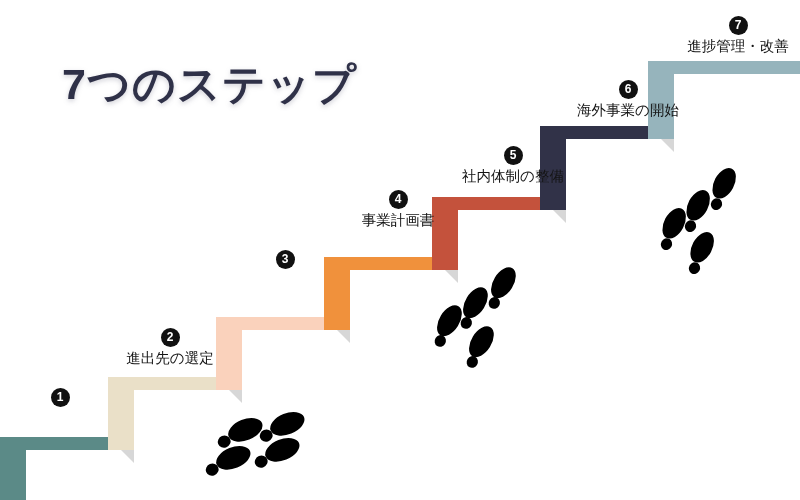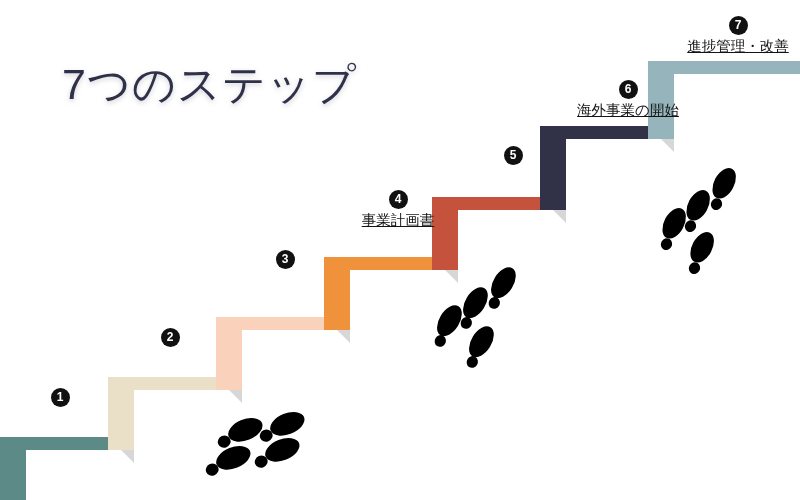--- a/index.html
+++ b/index.html
@@ -9,21 +9,21 @@
     font-family:"Liberation Sans","DejaVu Sans",sans-serif;
     overflow:hidden;
   }
   #stage{position:relative;width:800px;height:500px;overflow:hidden;}
 
   
   #title{
     position:absolute;
     left:62px; top:56px;
     font-size:43px;
-    font-weight:normal;
+    font-weight:bold;
     letter-spacing:1px;
     color:#2f3148;
     text-shadow:0 2px 5px rgba(120,120,140,.35);
     white-space:nowrap;
   }
 
   
   .step{position:absolute;}
 
   
@@ -54,21 +54,21 @@
     width:19px;height:19px;
     margin:0 auto 2px auto;
     border-radius:50%;
     background:#111111;
     color:#ffffff;
     font-size:12px;
     font-weight:bold;
     line-height:19px;
     text-align:center;
   }
-  .step-label .caption{display:block;text-decoration:underline;}
+  .step-label .caption{display:block;}
   .step-label .caption .l2{display:block;}
 
   
   .footprints{position:absolute;}
   .footprints svg{display:block;overflow:visible;}
 </style>
 </head>
 <body>
 
 <div id="stage">
@@ -115,35 +115,41 @@
     <div class="tread" style="left:648px; top:61px; width:152px; height:13px; background:#96b4bc;"></div>
     <div class="riser" style="left:648px; top:74px; width:26px;  height:65px; background:#96b4bc;"></div>
   </div>
 
   <div class="step-label" style="left:2px; top:388px; width:116px;">
     <span class="badge">1</span>
   </div>
 
   <div class="step-label" style="left:112px; top:328px; width:116px;">
     <span class="badge">2</span>
+    <span class="caption">
+      <span>進出先の選定</span>
+    </span>
   </div>
 
   <div class="step-label" style="left:215px; top:250px; width:140px;">
     <span class="badge">3</span>
   </div>
 
   <div class="step-label" style="left:337px; top:190px; width:122px;">
     <span class="badge">4</span>
     <span class="caption">
       <span>事業計画書</span>
     </span>
   </div>
 
   <div class="step-label" style="left:450px; top:146px; width:126px;">
     <span class="badge">5</span>
+    <span class="caption">
+      <span>社内体制の整備</span>
+    </span>
   </div>
 
   <div class="step-label" style="left:563px; top:80px; width:130px;">
     <span class="badge">6</span>
     <span class="caption">
       <span>海外事業の開始</span>
     </span>
   </div>
 
   <div class="step-label" style="left:676px; top:16px; width:124px;">

